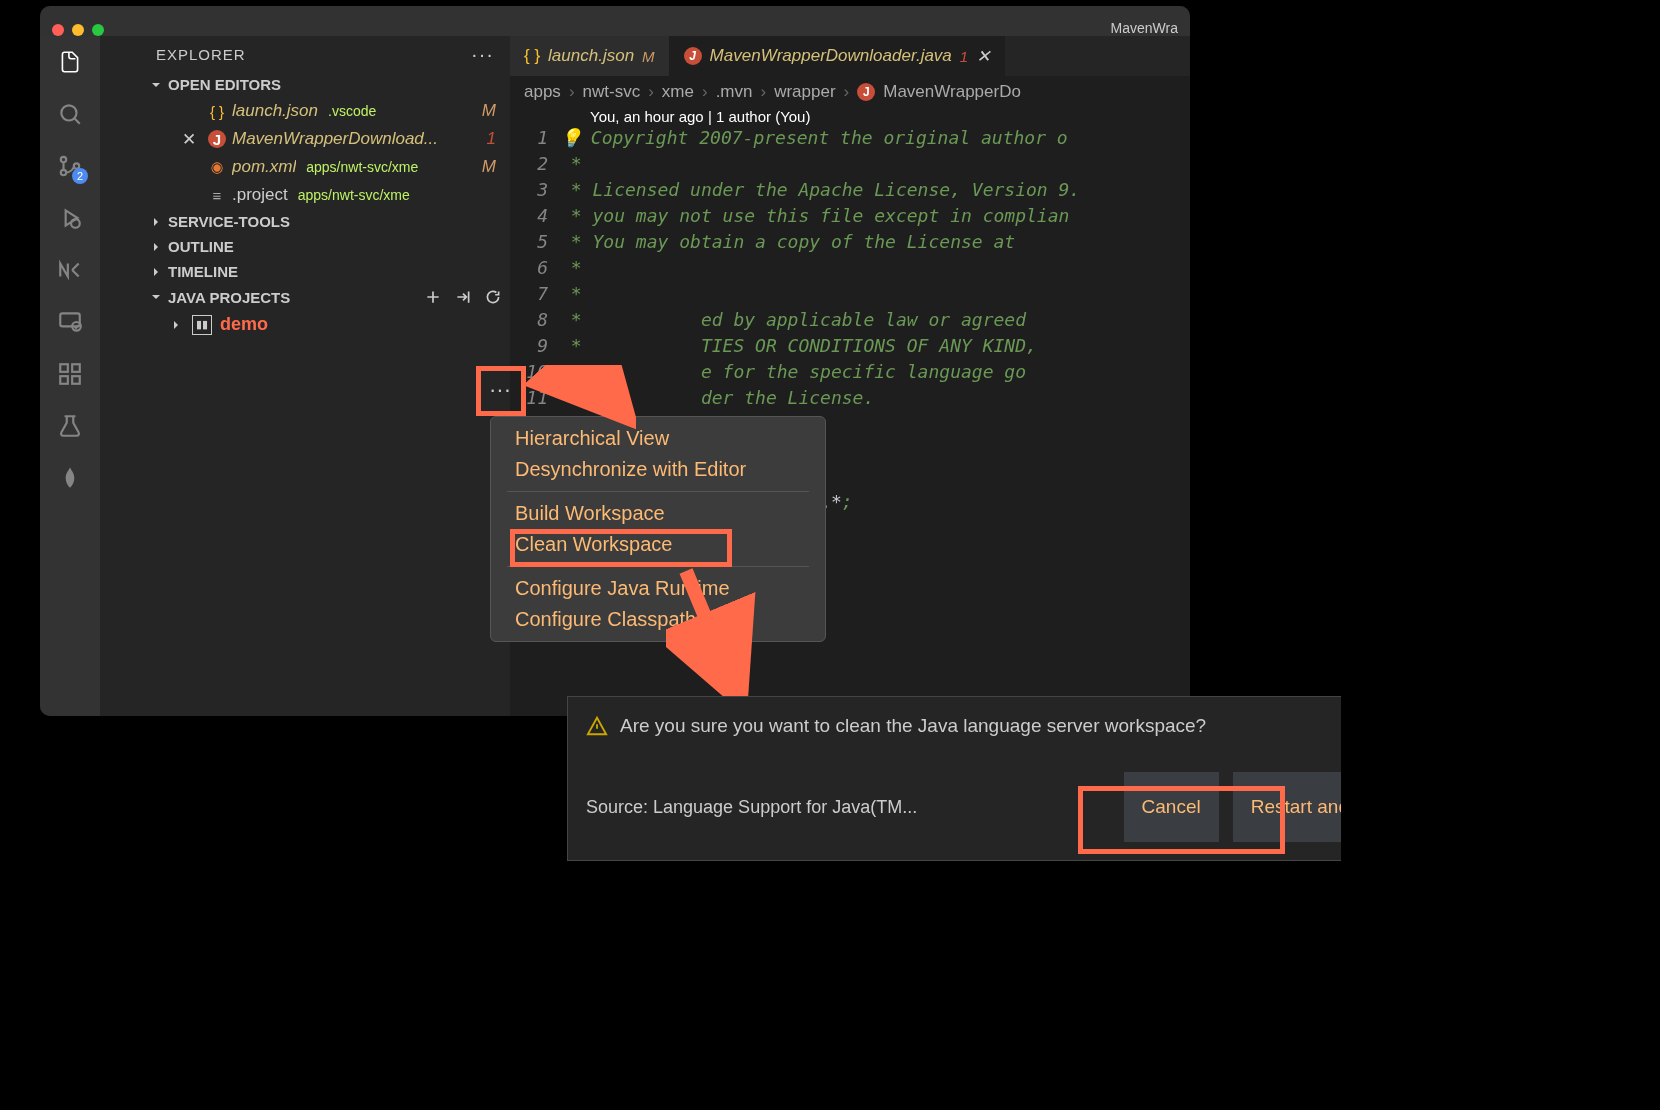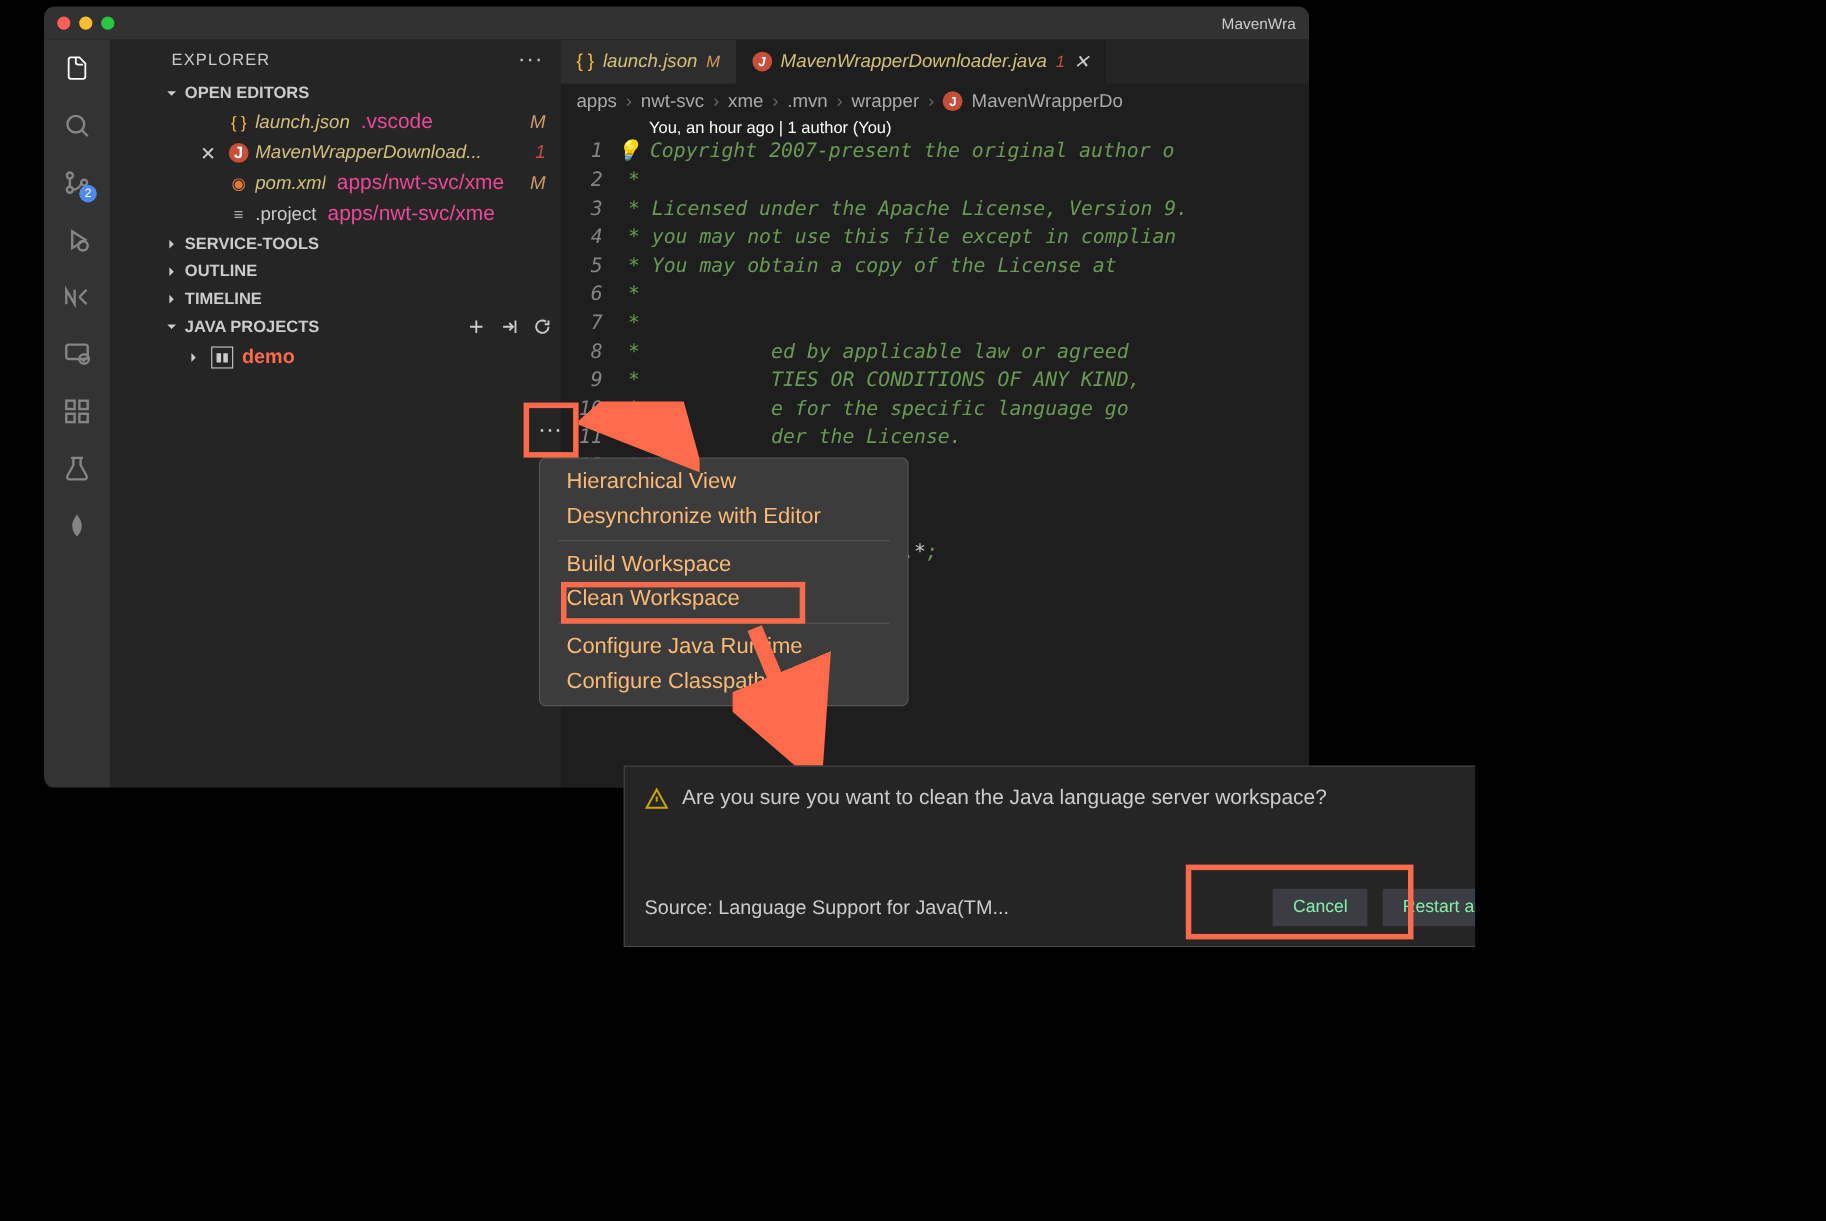--- a/index.html
+++ b/index.html
@@ -21,21 +21,21 @@
   background: #1e1e1e;
   border-radius: 10px;
   overflow: hidden;
   display: flex;
   flex-direction: column;
 }
 .titlebar {
   height: 30px;
   background: #323232;
   display: flex;
-  align-items: center;
+  align-items: flex-end;
   padding: 0 12px;
   color: #ccc;
   font-size: 14px;
 }
 .traffic-lights { display: flex; gap: 8px; }
 .light { width: 12px; height: 12px; border-radius: 50%; }
 .light.red { background: #ff5f57; }
 .light.yellow { background: #febc2e; }
 .light.green { background: #28c840; }
 .title-text { margin-left: auto; }
@@ -101,21 +101,21 @@
 .item-row {
   display: flex; align-items: center;
   padding: 2px 8px 2px 42px;
   gap: 6px;
   font-size: 17px;
   height: 28px;
 }
 .item-row .file-icon { width: 18px; height: 18px; display:flex; align-items:center; justify-content:center; font-size:15px; }
 .item-row .close-x { width: 16px; color: #ccc; margin-right: 4px; }
 .item-row .fname { white-space: nowrap; overflow: hidden; text-overflow: ellipsis; }
-.item-row .fpath { color: #ec4899; font-size: 19px; margin-left: 4px; }
+.item-row .fpath { color: #bef264; font-size: 14px; margin-left: 4px; }
 .item-row .badge-letter { margin-left: auto; color: #d19a66; font-style: italic; padding-right: 6px; }
 .item-row.modified .fname { color: #d4c07a; font-style: italic; }
 .editor-pane {
   flex: 1;
   background: #1e1e1e;
   display: flex; flex-direction: column;
   overflow: hidden;
 }
 .tabs {
   height: 40px;
@@ -222,23 +222,23 @@
 .warn-icon { color: #cca700; }
 .dialog-actions { margin-left: auto; display: flex; gap: 14px; color: #ccc; }
 .dialog-msg { flex: 1; }
 .dialog-bottom {
   margin-top: auto;
   display: flex; align-items: center; gap: 14px;
 }
 .dialog-bottom .src { flex: 1; font-size: 18px; }
 .dlg-btn {
   background: #3a3d41;
-  padding: 8px 18px;
-  font-size: 16px;
-  color: #86efac;
+  padding: 24px 18px;
+  font-size: 19px;
+  color: #fdba74;
   border: none;
 }
 .more-dots {
   position: absolute;
   top: 378px; left: 484px;
   width: 32px; height: 24px;
   color: #ccc;
   font-size: 22px;
   display: flex; align-items: center; justify-content: center;
   z-index: 5;

